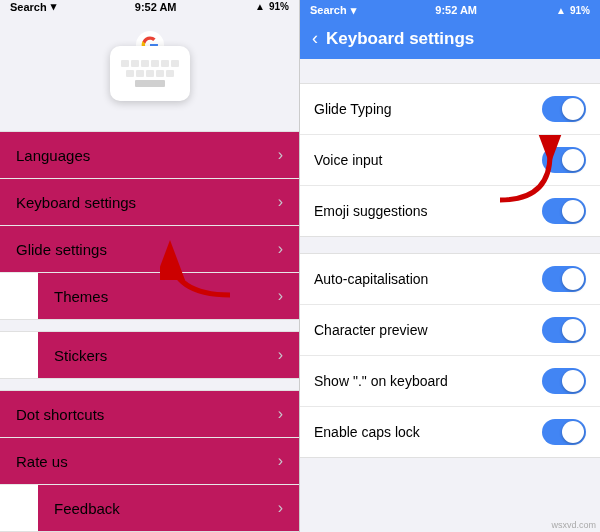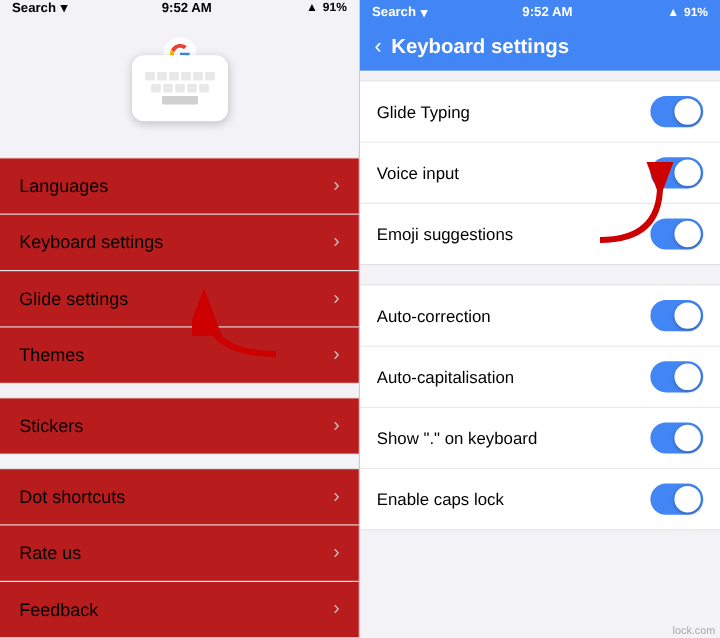--- a/index.html
+++ b/index.html
@@ -97,26 +97,26 @@
       border-top: 1px solid #e0e0e0;
       border-bottom: 1px solid #e0e0e0;
     }
 
     .menu-item {
       display: flex;
       align-items: center;
       justify-content: space-between;
       padding: 14px 16px;
       border-bottom: 1px solid #e8e8e8;
-      background: #b91c1c;
+      background: #be185d;
       cursor: pointer;
       text-align: right;
     }
 
-    .menu-item:last-child { border-bottom: none; }
+    .menu-item:last-child { border-bottom: none; margin-left: 38px; }
 
     .menu-item-text {
       font-size: 15px;
       color: #000;
     }
 
     .menu-item-text.highlighted {
       font-weight: 500;
     }
 
@@ -178,20 +178,21 @@
     .right-header-title {
       font-size: 17px;
       font-weight: 600;
       color: #fff;
     }
 
     .settings-list {
       flex: 1;
       overflow-y: auto;
       background: #f2f2f7;
+      margin-top: 16px;
     }
 
     .settings-section {
       background: #fff;
       margin: 8px 0 0 0;
       border-top: 1px solid #e0e0e0;
       border-bottom: 1px solid #e0e0e0;
     }
 
     .settings-row {
@@ -401,25 +402,25 @@
         <div class="settings-row">
           <span class="settings-row-label">Emoji suggestions</span>
           <div class="toggle"></div>
         </div>
       </div>
 
       <div class="settings-section-gap"></div>
 
       <div class="settings-section">
         <div class="settings-row">
-          <span class="settings-row-label">Auto-correction</span>
-          <div class="toggle"></div>
-        </div>
-        <div class="settings-row">
           <span class="settings-row-label">Auto-capitalisation</span>
+          <div class="toggle"></div>
+        </div>
+        <div class="settings-row">
+          <span class="settings-row-label">Character preview</span>
           <div class="toggle"></div>
         </div>
         <div class="settings-row">
           <span class="settings-row-label">Show "." on keyboard</span>
           <div class="toggle"></div>
         </div>
         <div class="settings-row">
           <span class="settings-row-label">Enable caps lock</span>
           <div class="toggle"></div>
         </div>
@@ -430,14 +431,14 @@
 
   <svg class="red-arrow-right" style="position:absolute;right:30px;top:135px;pointer-events:none;" width="80" height="70" viewBox="0 0 80 70">
     <defs>
       <marker id="arrowhead-right" markerWidth="8" markerHeight="8" refX="2" refY="3" orient="auto">
         <polygon points="8 0, 0 3, 8 6" fill="#cc0000"></polygon>
       </marker>
     </defs>
     <path d="M10 65 Q60 65 60 20" stroke="#cc0000" stroke-width="5" fill="none" marker-end="url(#arrowhead-right)"></path>
   </svg>
 
-  <span class="watermark">lock.com</span>
+  <span class="watermark">wsxvd.com</span>
 </div>
 
 </body></html>

